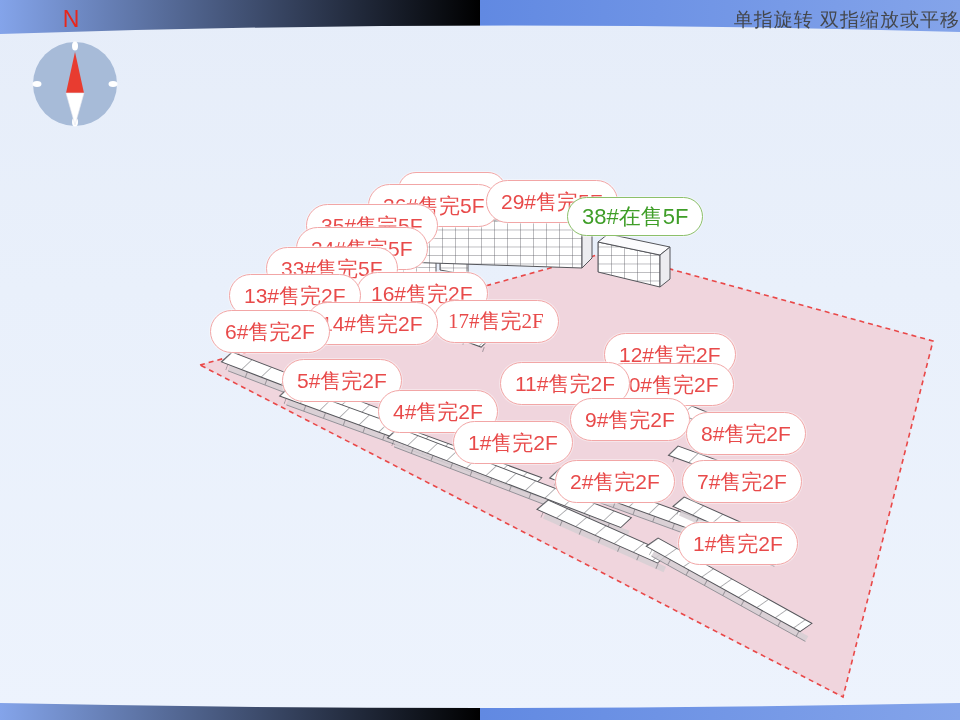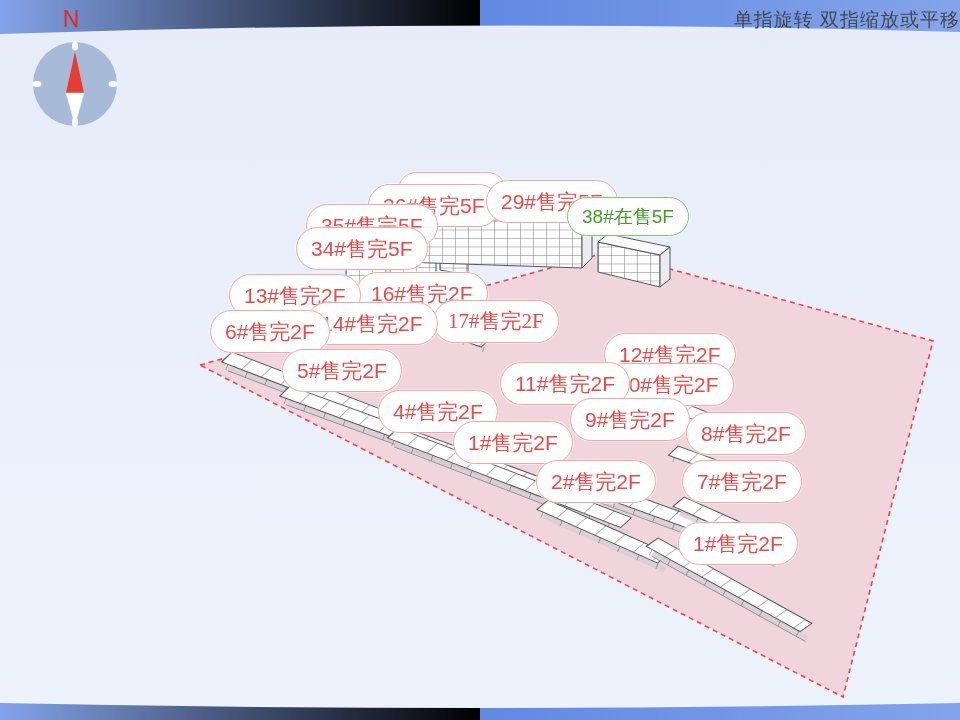--- a/index.html
+++ b/index.html
@@ -18,21 +18,21 @@
     position:absolute;left:56px;top:6px;width:30px;text-align:center;
     color:#e8271c;font-size:23px;z-index:41;
   }
   .compass{position:absolute;left:20px;top:18px;z-index:41;}
   .bubble{
     position:absolute;height:41px;line-height:41px;padding:0 14px;
     background:#ffffff;border:1.6px solid #f2a6a6;border-radius:23px;
     color:#e84a4a;font-size:21px;white-space:nowrap;z-index:20;
     box-shadow:0 0 0 1px rgba(255,255,255,.4);
   }
-  .bubble.green{border-color:#8cc06a;color:#3f9e28;font-size:19px;height:37px;line-height:37px;}
+  .bubble.green{border-color:#8cc06a;color:#3f9e28;font-size:22px;height:37px;line-height:37px;}
   .bubble.partial{width:78px;height:34px;}
 </style>
 </head>
 <body>
 
 <div class="scene">
 
   <svg class="layer" width="960" height="720" viewBox="0 0 960 720">
     <defs>
       <pattern id="pg" width="13" height="8.5" patternUnits="userSpaceOnUse">
@@ -213,30 +213,31 @@
     <path d="M46,75 L64,75 L55,107 Z" fill="#ffffff" stroke="#e4e6ee" stroke-width="0.6"></path>
   </svg>
 
   <div class="bubble partial" style="left:398px;top:172px;"></div>
 
   <div class="bubble" style="left:368px;top:184px;"><span>36#售完5F</span></div>
   <div class="bubble" style="left:486px;top:180px;"><span>29#售完5F</span></div>
   <div class="bubble green" style="left:567px;top:197px;"><span>38#在售5F</span></div>
   <div class="bubble" style="left:306px;top:204px;"><span>35#售完5F</span></div>
   <div class="bubble" style="left:296px;top:227px;"><span>34#售完5F</span></div>
+  <div class="bubble" style="left:266px;top:247px;"><span>33#售完5F</span></div>
   <div class="bubble" style="left:356px;top:272px;"><span>16#售完2F</span></div>
   <div class="bubble" style="left:229px;top:274px;"><span>13#售完2F</span></div>
   <div class="bubble" style="left:433px;top:300px;font-family:Liberation Serif, serif;"><span>17#售完2F</span></div>
   <div class="bubble" style="left:306px;top:302px;"><span>14#售完2F</span></div>
   <div class="bubble" style="left:210px;top:310px;"><span>6#售完2F</span></div>
-  <div class="bubble" style="left:282px;top:349px;text-align:center;"><span>5#售完2F</span></div>
+  <div class="bubble" style="left:282px;top:359px;text-align:center;"><span>5#售完2F</span></div>
   <div class="bubble" style="left:604px;top:333px;"><span>12#售完2F</span></div>
   <div class="bubble" style="left:602px;top:363px;"><span>10#售完2F</span></div>
   <div class="bubble" style="left:500px;top:362px;"><span>11#售完2F</span></div>
   <div class="bubble" style="left:378px;top:390px;"><span>4#售完2F</span></div>
   <div class="bubble" style="left:570px;top:398px;"><span>9#售完2F</span></div>
   <div class="bubble" style="left:686px;top:412px;"><span>8#售完2F</span></div>
   <div class="bubble" style="left:453px;top:421px;"><span>1#售完2F</span></div>
-  <div class="bubble" style="left:536px;top:460px;"><span>2#售完2F</span></div>
+  <div class="bubble" style="left:555px;top:460px;"><span>2#售完2F</span></div>
   <div class="bubble" style="left:682px;top:460px;"><span>7#售完2F</span></div>
   <div class="bubble" style="left:678px;top:522px;"><span>1#售完2F</span></div>
 
 </div>
 
 </body></html>

